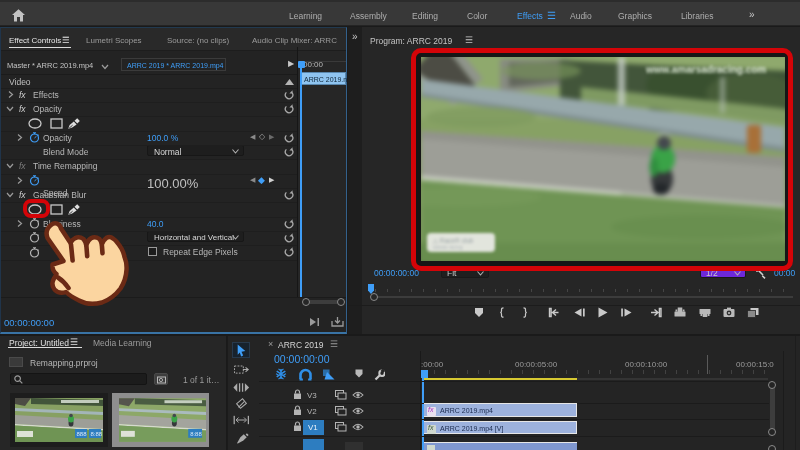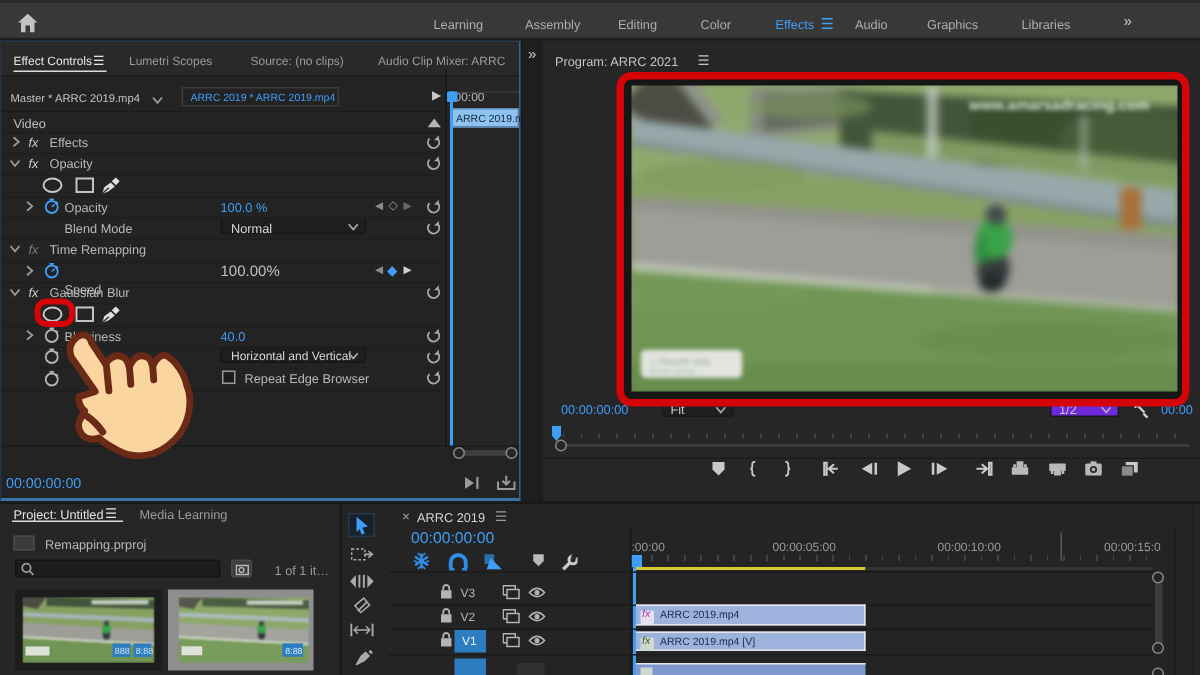--- a/index.html
+++ b/index.html
@@ -106,21 +106,21 @@
 
     <svg class="abs" style="left:15px;top:149px" width="7" height="7" viewBox="0 0 7 7">
           <path d="M2 0.5 L5.5 3.5 L2 6.5" fill="none" stroke="#9a9a9a" stroke-width="1.2"></path>
         </svg>
     <svg class="abs" style="left:28px;top:147px" width="11" height="11" viewBox="0 0 11 11">
       <circle cx="5.5" cy="6" r="4" fill="none" stroke="#3f9ef8" stroke-width="1.2"></circle>
       <path d="M4 0.8 L7 0.8 M5.5 0.8 L5.5 2.2 M8.5 2.5 L9.6 3.6" stroke="#3f9ef8" stroke-width="1.1" fill="none"></path>
       <path d="M5.5 6 L7.5 4.2" stroke="#3f9ef8" stroke-width="1" fill="none"></path>
     </svg>
     <div class="t" style="left:42px;top:160px;font-size:8.5px;color:#b8b8b8">Speed</div>
-    <div class="t" style="left:146px;top:148px;font-size:10px;color:#c0c0c0">100.00%</div>
+    <div class="t" style="left:146px;top:148px;font-size:13px;color:#c0c0c0">100.00%</div>
     <div class="t" style="left:249px;top:148px;font-size:7px;color:#8a8a8a">◀</div>
     <div class="t" style="left:257px;top:147px;font-size:9px;color:#3f9ef8">◆</div>
     <div class="t" style="left:268px;top:148px;font-size:7px;color:#d0d0d0">▶</div>
 
     <svg class="abs" style="left:5px;top:164px" width="8" height="6" viewBox="0 0 8 6">
           <path d="M1 1 L4 4.5 L7 1" fill="none" stroke="#9a9a9a" stroke-width="1.2"></path>
         </svg>
     <div class="t" style="left:18px;top:162px;font-size:8.5px;font-style:italic;color:#d0d0d0">fx</div>
     <div class="t" style="left:32px;top:162px;font-size:8.5px;color:#b8b8b8">Gaussian Blur</div>
 
@@ -151,21 +151,21 @@
       <svg class="abs" style="right:4px;top:3px" width="7" height="5" viewBox="0 0 7 5">
             <path d="M0.5 0.5 L3.5 4 L6.5 0.5" fill="none" stroke="#b0b0b0" stroke-width="1.1"></path>
           </svg>
     </div>
 
     <svg class="abs" style="left:28px;top:219px" width="11" height="11" viewBox="0 0 11 11">
       <circle cx="5.5" cy="6" r="4" fill="none" stroke="#b4b4b4" stroke-width="1.2"></circle>
       <path d="M4 0.8 L7 0.8 M5.5 0.8 L5.5 2.2 M8.5 2.5 L9.6 3.6" stroke="#b4b4b4" stroke-width="1.1" fill="none"></path>
     </svg>
     <div class="abs" style="left:147px;top:219px;width:9px;height:9px;border:1px solid #9a9a9a;background:#1c1c1c"></div>
-    <div class="t" style="left:162px;top:219px;font-size:8.5px;color:#b8b8b8">Repeat Edge Browser</div>
+    <div class="t" style="left:162px;top:219px;font-size:8.5px;color:#b8b8b8">Repeat Edge Pixels</div>
   </div>
 
   <div class="abs" style="left:0;top:74px;width:296px;height:1px;background:#1e1e1e"></div>
   <div class="abs" style="left:0;top:88px;width:296px;height:1px;background:#1e1e1e"></div>
   <div class="abs" style="left:0;top:103px;width:296px;height:1px;background:#1e1e1e"></div>
   <div class="abs" style="left:0;top:117px;width:296px;height:1px;background:#1e1e1e"></div>
   <div class="abs" style="left:0;top:131px;width:296px;height:1px;background:#1e1e1e"></div>
   <div class="abs" style="left:0;top:146px;width:296px;height:1px;background:#1e1e1e"></div>
   <div class="abs" style="left:0;top:160px;width:296px;height:1px;background:#1e1e1e"></div>
   <div class="abs" style="left:0;top:174px;width:296px;height:1px;background:#1e1e1e"></div>
@@ -229,21 +229,21 @@
   </svg>
   <svg class="abs" style="left:330px;top:289px" width="13" height="10" viewBox="0 0 13 10">
     <path d="M1 4 L1 9 L12 9 L12 4" fill="none" stroke="#9a9a9a" stroke-width="1.3"></path>
     <path d="M6.5 0 L6.5 6 M4 3.5 L6.5 6 L9 3.5" fill="none" stroke="#9a9a9a" stroke-width="1.3"></path>
   </svg>
 </div>
 
 <div class="abs" id="rightpanel" style="left:348px;top:27px;width:452px;height:307px;background:#262626;">
   <div class="abs" style="left:0;top:0;width:14px;height:307px;background:#1e1e1e"></div>
   <div class="t" style="left:4px;top:4px;font-size:10px;color:#c8c8c8;letter-spacing:-2px">»</div>
-  <div class="t" style="left:22px;top:9px;font-size:8.5px;color:#c4c4c4">Program: ARRC 2021</div>
+  <div class="t" style="left:22px;top:9px;font-size:8.5px;color:#c4c4c4">Program: ARRC 2019</div>
   <div class="t" style="left:117px;top:8px;font-size:9px;color:#c4c4c4">☰</div>
 
   <div class="abs" style="left:66px;top:25px;width:377px;height:214px;background:#161616"></div>
 
   <svg class="abs" style="left:73px;top:30px" width="364" height="204" viewBox="0 0 364 204">
     <defs>
       <filter id="vb" x="-5%" y="-5%" width="110%" height="110%" color-interpolation-filters="sRGB">
             <feGaussianBlur stdDeviation="2.8"></feGaussianBlur>
           </filter>
     </defs>

